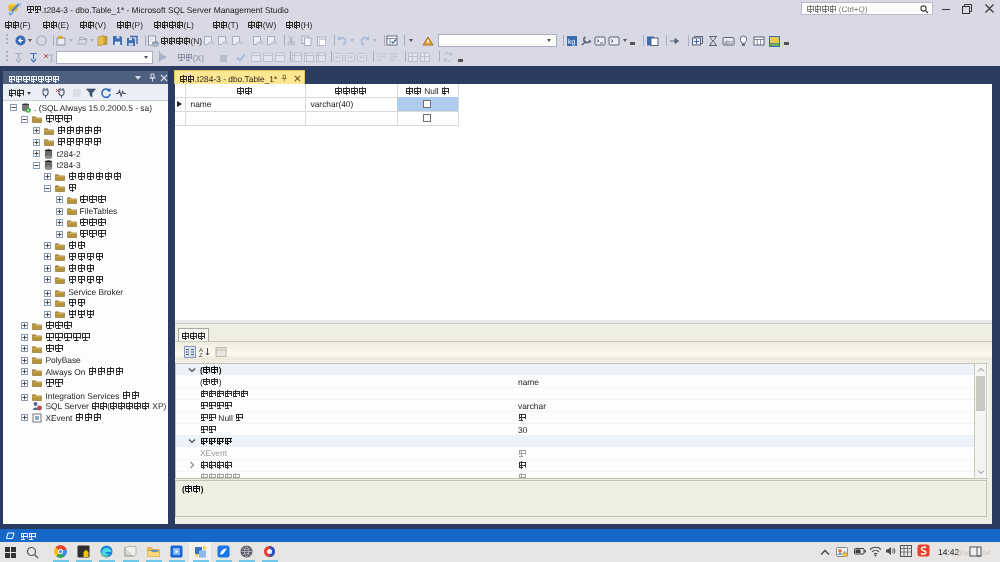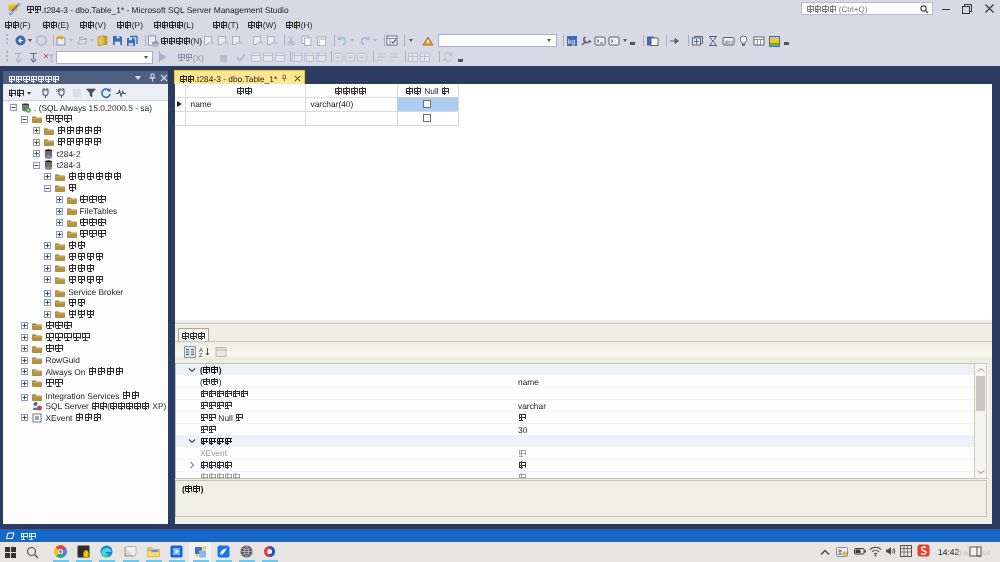--- a/index.html
+++ b/index.html
@@ -598,21 +598,21 @@
       </div>
 <div style="position:absolute;left:18.4px;top:252.56px;height:11.5px;display:flex;align-items:center;white-space:nowrap">
         <svg width="7" height="7" viewBox="0 0 7 7" style="margin-right:4px;flex:none">
           <rect x="0.5" y="0.5" width="6" height="6" fill="#fff" stroke="#8a9cb8"></rect>
           <path d="M1.5 3.5 h4 M3.5 1.5 v4" stroke="#444" stroke-width="1"></path>
         </svg>
         <svg width="10" height="8" viewBox="0 0 10 8" style="margin-right:3px;flex:none">
           <path d="M0.5 1.8 h3 l1 1.1 h5 v4.6 h-9 z" fill="#b69338" stroke="#84682a" stroke-width=".6"></path>
           <path d="M1 3.6 h8.5" stroke="#d2b463" stroke-width=".8"></path>
         </svg>
-        <span>RowGuid</span>
+        <span>PolyBase</span>
       </div>
 <div style="position:absolute;left:18.4px;top:264.04px;height:11.5px;display:flex;align-items:center;white-space:nowrap">
         <svg width="7" height="7" viewBox="0 0 7 7" style="margin-right:4px;flex:none">
           <rect x="0.5" y="0.5" width="6" height="6" fill="#fff" stroke="#8a9cb8"></rect>
           <path d="M1.5 3.5 h4 M3.5 1.5 v4" stroke="#444" stroke-width="1"></path>
         </svg>
         <svg width="10" height="8" viewBox="0 0 10 8" style="margin-right:3px;flex:none">
           <path d="M0.5 1.8 h3 l1 1.1 h5 v4.6 h-9 z" fill="#b69338" stroke="#84682a" stroke-width=".6"></path>
           <path d="M1 3.6 h8.5" stroke="#d2b463" stroke-width=".8"></path>
         </svg>

